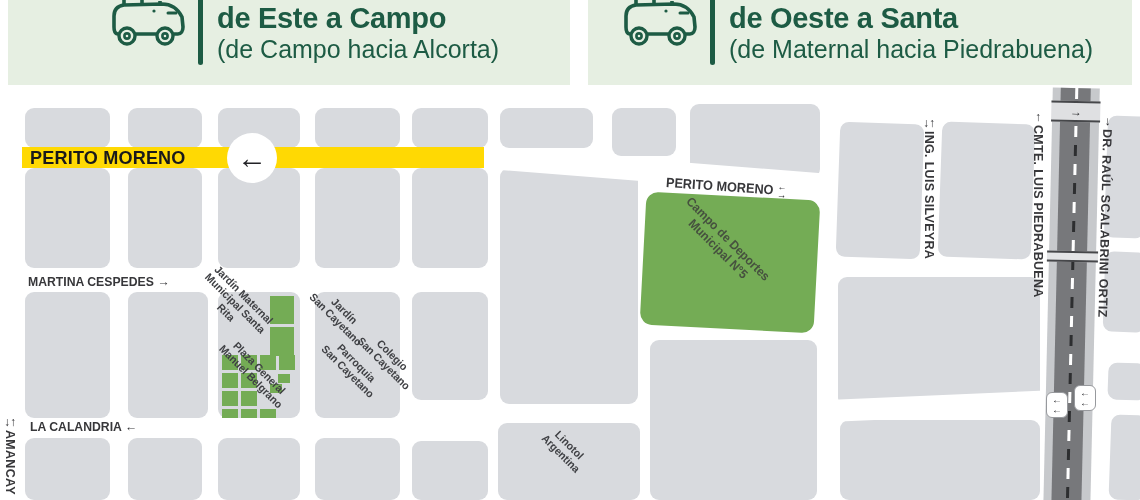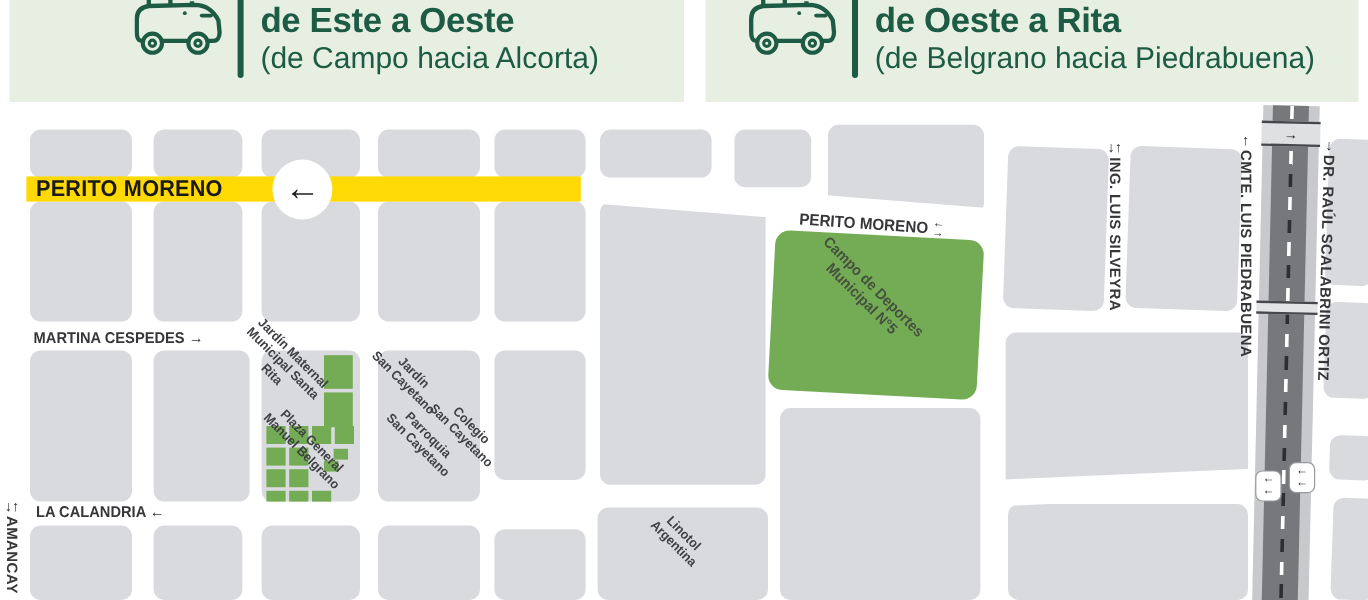--- a/index.html
+++ b/index.html
@@ -65,41 +65,41 @@
       <path d="M12 5 L12 0 M30 4 L30 0 M48 4 L48 1" stroke="#1d5b44" stroke-width="3.6"></path>
       <circle cx="15" cy="36" r="8" stroke="#1d5b44" stroke-width="3.4"></circle>
       <circle cx="15" cy="36" r="2.6" stroke="#1d5b44" stroke-width="2.6"></circle>
       <circle cx="53" cy="36" r="8" stroke="#1d5b44" stroke-width="3.4"></circle>
       <circle cx="53" cy="36" r="2.6" stroke="#1d5b44" stroke-width="2.6"></circle>
       <path d="M56 13 L64 13" stroke="#1d5b44" stroke-width="3" stroke-linecap="round"></path>
       <circle cx="42" cy="11" r="1.6" fill="#1d5b44"></circle>
     </svg>
     <div class="vdiv"></div>
     <div class="htxt">
-      <div class="htitle">de Este a Oeste</div>
+      <div class="htitle">de Este a Campo</div>
       <div class="hsub">(de Campo hacia Alcorta)</div>
     </div>
   </div>
 
   <div class="hdr hdr-right">
     <svg class="bus" viewBox="0 0 74 52" fill="none">
       <path d="M6 34 C3 34 2 31 2 27 L2 16 C2 10 5 6 12 5 L50 4 C60 4 66 9 70 17 L71 27 C71 31 69 34 66 34 L62 34" stroke="#1d5b44" stroke-width="3.6" stroke-linecap="round" stroke-linejoin="round"></path>
       <path d="M24 34 L44 34" stroke="#1d5b44" stroke-width="3.6" stroke-linecap="round"></path>
       <path d="M12 5 L12 0 M30 4 L30 0 M48 4 L48 1" stroke="#1d5b44" stroke-width="3.6"></path>
       <circle cx="15" cy="36" r="8" stroke="#1d5b44" stroke-width="3.4"></circle>
       <circle cx="15" cy="36" r="2.6" stroke="#1d5b44" stroke-width="2.6"></circle>
       <circle cx="53" cy="36" r="8" stroke="#1d5b44" stroke-width="3.4"></circle>
       <circle cx="53" cy="36" r="2.6" stroke="#1d5b44" stroke-width="2.6"></circle>
       <path d="M56 13 L64 13" stroke="#1d5b44" stroke-width="3" stroke-linecap="round"></path>
       <circle cx="42" cy="11" r="1.6" fill="#1d5b44"></circle>
     </svg>
     <div class="vdiv"></div>
     <div class="htxt">
-      <div class="htitle">de Oeste a Rita</div>
-      <div class="hsub">(de Belgrano hacia Piedrabuena)</div>
+      <div class="htitle">de Oeste a Santa</div>
+      <div class="hsub">(de Maternal hacia Piedrabuena)</div>
     </div>
   </div>
 
   <div class="map">
 
     <div class="blk" style="left:25px;top:23px;width:85px;height:40px;"></div>
     <div class="blk" style="left:128px;top:23px;width:74px;height:40px;"></div>
     <div class="blk" style="left:218px;top:23px;width:82px;height:40px;"></div>
     <div class="blk" style="left:315px;top:23px;width:85px;height:40px;"></div>
     <div class="blk" style="left:412px;top:23px;width:76px;height:40px;"></div>

